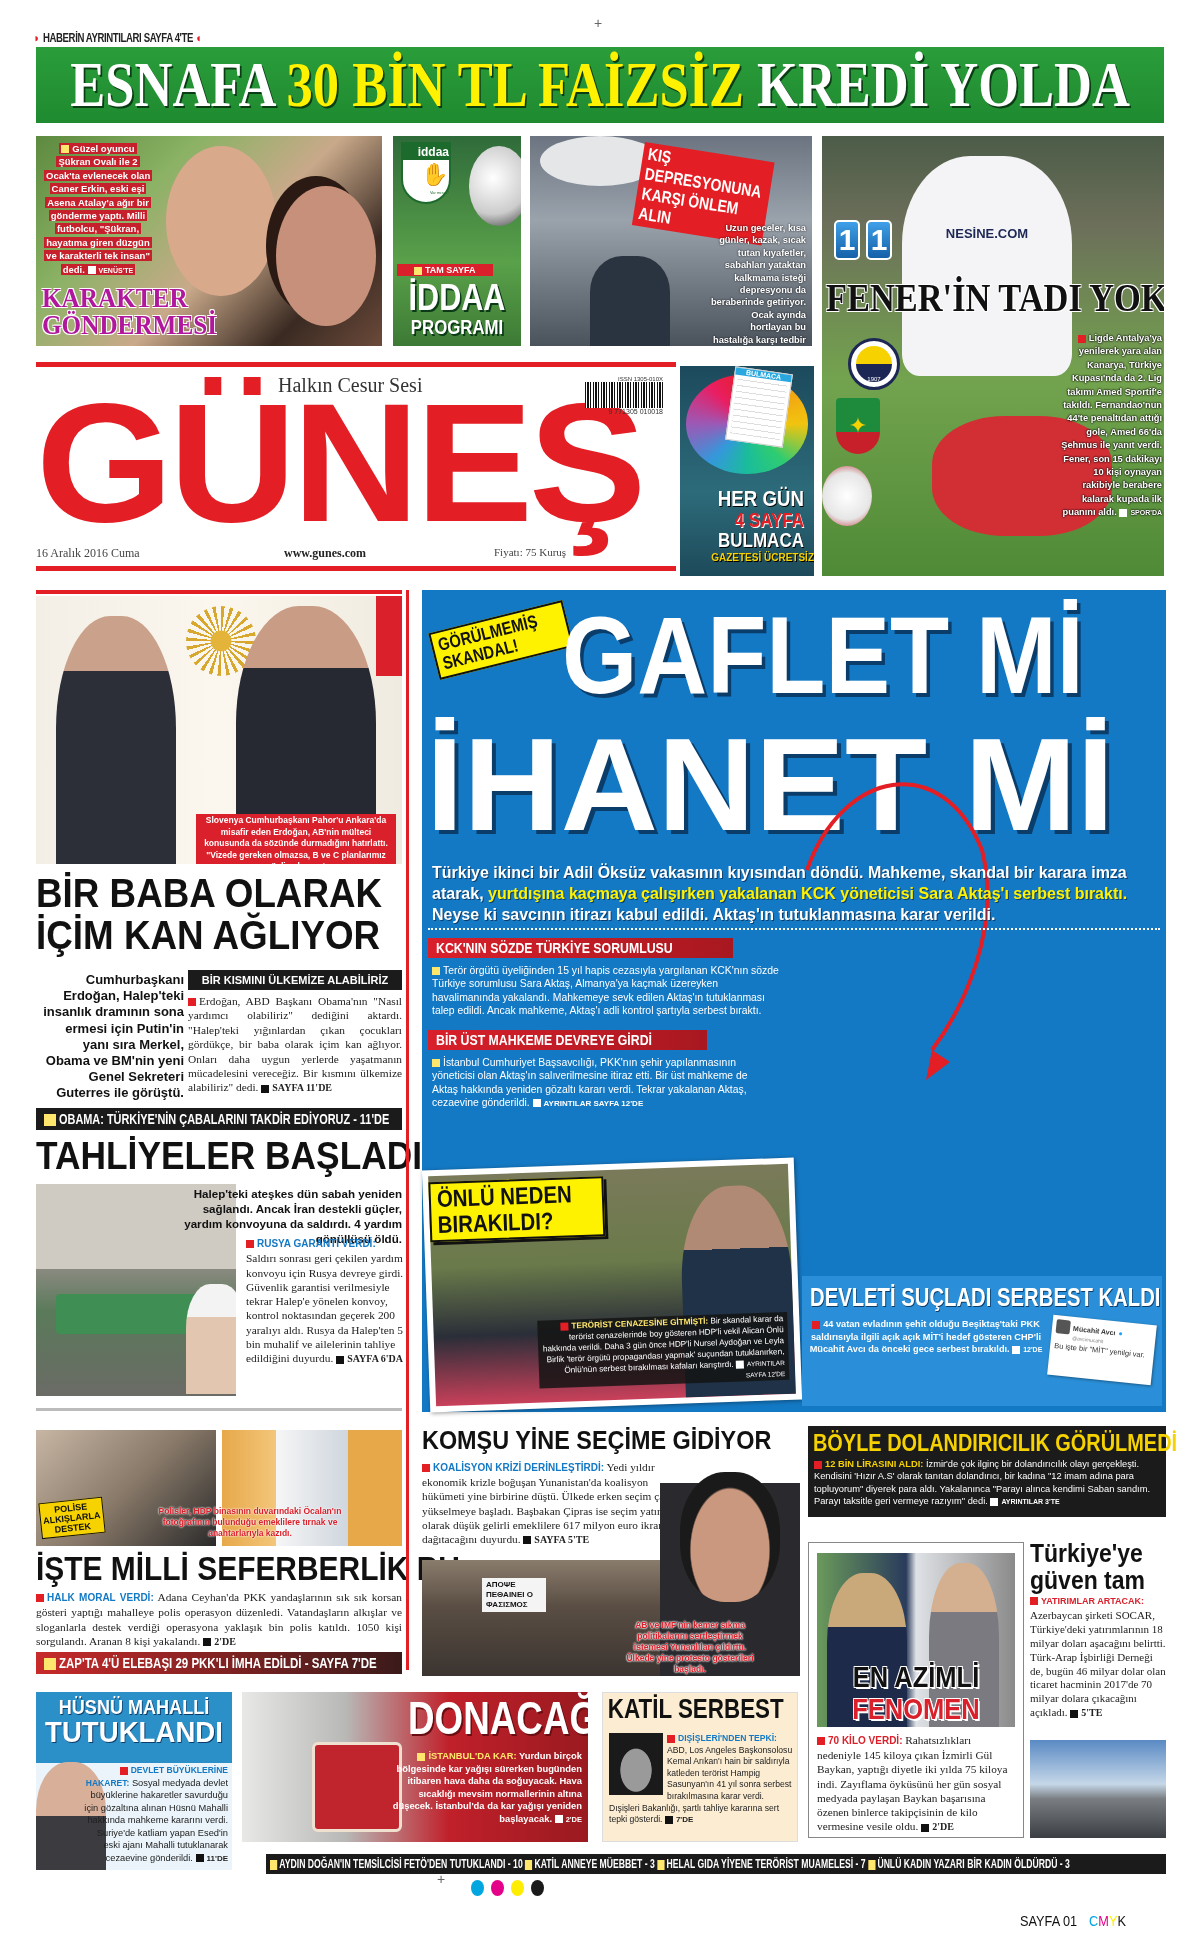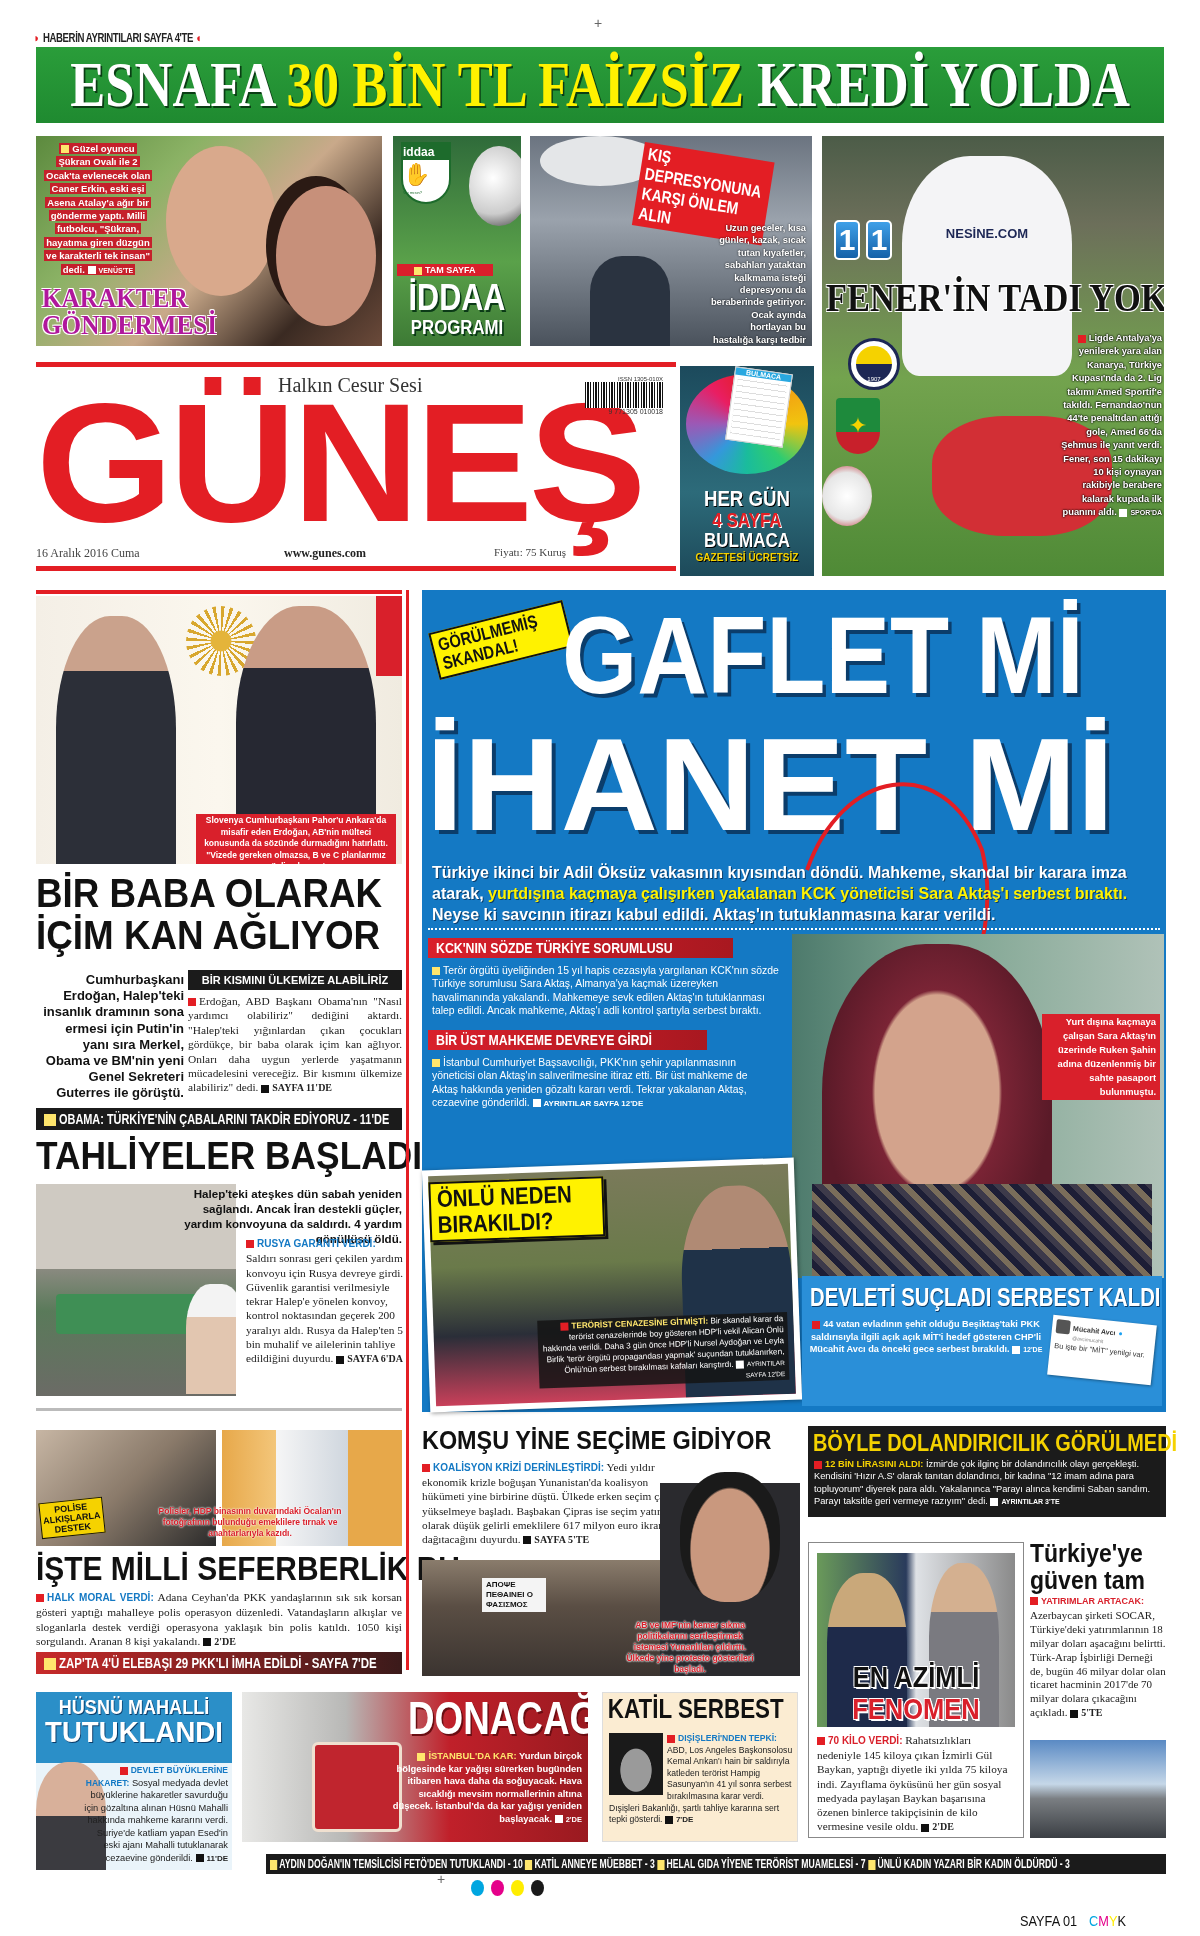--- a/index.html
+++ b/index.html
@@ -40,21 +40,21 @@
     <span style="background:#c5202b;color:#fff;font-weight:bold;box-decoration-break:clone;-webkit-box-decoration-break:clone;padding:0 2px"><span class="sq" style="background:#ffe66d"></span><span>Güzel oyuncu Şükran Ovalı ile 2 Ocak'ta evlenecek olan Caner Erkin, eski eşi Asena Atalay'a ağır bir gönderme yaptı. Milli futbolcu, "Şükran, hayatıma giren düzgün ve karakterli tek insan" dedi.</span> <span class="sq b-wht"></span><span style="font-size:7px">VENÜS'TE</span></span>
   </div>
   <div class="abs" style="left:6px;top:148px;font-family:'Liberation Serif',serif;font-weight:bold;color:#b0179c;font-size:28px;line-height:27px;text-shadow:1px 1px 0 #fff,-1px -1px 0 #fff,1px -1px 0 #fff,-1px 1px 0 #fff;transform:scaleX(.9);transform-origin:left">
     <div>KARAKTER</div>
     <div>GÖNDERMESİ</div>
   </div>
 </div>
 
 <div class="photo" style="left:393px;top:136px;width:128px;height:210px;background:linear-gradient(#2f6b3a,#5aa14a 60%,#3d7a35)">
   <div class="abs" style="left:76px;top:10px;width:60px;height:80px;border-radius:50%;background:radial-gradient(circle at 40% 40%,#fff,#ccc 60%,#333)"></div>
-  <div class="abs" style="left:8px;top:6px;width:50px;height:62px;background:#fff;border:2px solid #1d6b2c;border-radius:0 0 25px 25px;text-align:left">
+  <div class="abs" style="left:8px;top:6px;width:50px;height:62px;background:#fff;border:2px solid #1d6b2c;border-radius:0 0 25px 25px;text-align:right">
     <div style="background:#1d6b2c;color:#fff;font-weight:bold;font-size:12px;line-height:16px">iddaa</div>
     <div style="color:#1d6b2c;font-size:22px;line-height:30px">✋</div>
     <div style="font-size:4px;color:#1d6b2c">Var mısın?</div>
   </div>
   <div class="abs" style="left:4px;top:128px;background:#d9202b;color:#fff;font-weight:bold;font-size:9px;padding:1px 17px"><span class="sq" style="background:#ffe66d"></span><span>TAM SAYFA</span></div>
   <div class="abs" style="left:2px;top:144px;width:124px;text-align:center;color:#fff;font-weight:bold;text-shadow:2px 2px 0 #0b3a17">
     <div style="font-size:36px;line-height:36px;transform:scaleX(.85)">İDDAA</div>
     <div style="font-size:21px;line-height:22px;transform:scaleX(.8)">PROGRAMI</div>
   </div>
 </div>
@@ -107,21 +107,21 @@
   <div class="abs serif" style="left:458px;top:176px;font-size:11px;color:#444">Fiyatı: 75 Kuruş</div>
 </div>
 <div class="abs" style="left:36px;top:566px;width:640px;height:5px;background:#e31e24"></div>
 
 <div class="photo" style="left:680px;top:366px;width:134px;height:210px;background:linear-gradient(#1c4a5c,#2d6b7a 60%,#1d4a5a)">
   <div class="abs" style="left:6px;top:8px;width:122px;height:100px;border-radius:50%;background:conic-gradient(#e31e24,#f39c12,#f1c40f,#2ecc71,#1abc9c,#3498db,#9b59b6,#e91e63,#e31e24)"></div>
   <div class="abs" style="left:50px;top:4px;width:58px;height:74px;background:#fff;transform:rotate(8deg);border:1px solid #ccc">
     <div style="background:#29a8e0;color:#fff;font-size:7px;font-weight:bold;text-align:center">BULMACA</div>
     <div style="margin:3px;height:56px;background:repeating-linear-gradient(0deg,#ddd 0 1px,#fff 1px 6px),repeating-linear-gradient(90deg,#ddd 0 1px,transparent 1px 6px)"></div>
   </div>
-  <div class="abs" style="left:0;top:122px;width:134px;text-align:center;font-weight:bold;line-height:1;text-shadow:1px 1px 0 #000">
+  <div class="abs" style="left:0;top:122px;width:134px;text-align:right;font-weight:bold;line-height:1;text-shadow:1px 1px 0 #000">
     <div style="color:#fff;font-size:22px;transform:scaleX(.85)">HER GÜN</div>
     <div style="color:#e31e24;font-size:20px;transform:scaleX(.85);text-shadow:1px 1px 0 #fff">4 SAYFA</div>
     <div style="color:#fff;font-size:20px;transform:scaleX(.85)">BULMACA</div>
     <div style="color:#f5d200;font-size:10px;margin-top:3px">GAZETESİ ÜCRETSİZ</div>
   </div>
 </div>
 
 <div class="abs" style="left:36px;top:590px;width:366px;height:4px;background:#e31e24"></div>
 <div class="photo" style="left:36px;top:596px;width:366px;height:268px;background:linear-gradient(90deg,#f4efe6,#fbf7ee 50%,#f0ebe0)">
   <div class="abs" style="left:150px;top:10px;width:70px;height:70px;border-radius:50%;background:radial-gradient(circle,#e4b43a 20%,transparent 22%),repeating-conic-gradient(#d8a72e 0 6deg,transparent 6deg 15deg)"></div>
@@ -183,27 +183,20 @@
   <div class="abs" style="left:4px;top:130px;width:740px;color:#fff;font-weight:bold;font-size:132px;line-height:130px;text-shadow:4px 4px 0 #0b3d6b;transform:scaleX(1.02);transform-origin:left;white-space:nowrap">İHANET Mİ</div>
   <svg class="abs" style="left:380px;top:160px" width="200" height="420">
     <path d="M5 120 C40 20,140 0,180 100 C200 180,160 260,130 300" stroke="#e31e24" stroke-width="4" fill="none"></path>
     <path d="M130 300 l-6 30 l24 -18 z" fill="#e31e24"></path>
   </svg>
   <div class="abs" style="left:10px;top:272px;width:726px;color:#fff;font-weight:bold;font-size:16px;line-height:21px;text-shadow:1px 1px 0 #0b3d6b">
     <span>Türkiye ikinci bir Adil Öksüz vakasının kıyısından döndü. Mahkeme, skandal bir karara imza atarak, </span><span style="color:#fff200">yurtdışına kaçmaya çalışırken yakalanan KCK yöneticisi Sara Aktaş'ı serbest bıraktı.</span><span> Neyse ki savcının itirazı kabul edildi. Aktaş'ın tutuklanmasına karar verildi.</span>
   </div>
   <div class="abs" style="left:6px;top:338px;width:732px;border-top:2px dotted #fff"></div>
 
-  <div class="photo" style="left:370px;top:344px;width:372px;height:344px;background:linear-gradient(90deg,#4d7a6c,#7da490 40%,#b0c2b8 100%)">
-    <div class="abs" style="left:30px;top:10px;width:230px;height:330px;border-radius:45% 45% 10% 10%;background:radial-gradient(ellipse at 50% 45%,#d3a38c 0 38%,#7a2435 40%,#5a1a28 70%)"></div>
-    <div class="abs" style="left:20px;top:250px;width:340px;height:100px;background:repeating-linear-gradient(45deg,#3d3a4a 0 6px,#7a6d5a 6px 12px,#1d1e36 12px 18px)"></div>
-    <div class="abs" style="left:250px;top:80px;width:118px">
-      <div class="red-cap" style="font-size:9.4px;line-height:14px">Yurt dışına kaçmaya çalışan Sara Aktaş'ın üzerinde Ruken Şahin adına düzenlenmiş bir sahte pasaport bulunmuştu.</div>
-    </div>
-  </div>
 
   <div class="abs" style="left:6px;top:348px;background:linear-gradient(90deg,#d9202b,#a81820);color:#fff;font-weight:bold;font-size:15px;line-height:20px;padding:0 8px;white-space:nowrap"><span style="display:inline-block;transform:scaleX(.82);transform-origin:left">KCK'NIN SÖZDE TÜRKİYE SORUMLUSU</span></div>
   <div class="abs" style="left:10px;top:374px;width:354px;color:#fff;font-size:10.4px;line-height:13.4px">
     <span class="sq" style="background:#ffe66d"></span><span>Terör örgütü üyeliğinden 15 yıl hapis cezasıyla yargılanan KCK'nın sözde Türkiye sorumlusu Sara Aktaş, Almanya'ya kaçmak üzereyken havalimanında yakalandı. Mahkemeye sevk edilen Aktaş'ın tutuklanması talep edildi. Ancak mahkeme, Aktaş'ı adli kontrol şartıyla serbest bıraktı.</span>
   </div>
   <div class="abs" style="left:6px;top:440px;background:linear-gradient(90deg,#d9202b,#a81820);color:#fff;font-weight:bold;font-size:15px;line-height:20px;padding:0 8px;white-space:nowrap"><span style="display:inline-block;transform:scaleX(.82);transform-origin:left">BİR ÜST MAHKEME DEVREYE GİRDİ</span></div>
   <div class="abs" style="left:10px;top:466px;width:340px;color:#fff;font-size:10.4px;line-height:13.4px">
     <span class="sq" style="background:#ffe66d"></span><span>İstanbul Cumhuriyet Başsavcılığı, PKK'nın şehir yapılanmasının yöneticisi olan Aktaş'ın salıverilmesine itiraz etti. Bir üst mahkeme de Aktaş hakkında yeniden gözaltı kararı verdi. Tekrar yakalanan Aktaş, cezaevine gönderildi.</span> <span class="sq b-wht"></span><span style="font-size:8px;font-weight:bold">AYRINTILAR SAYFA 12'DE</span>
   </div>
 

